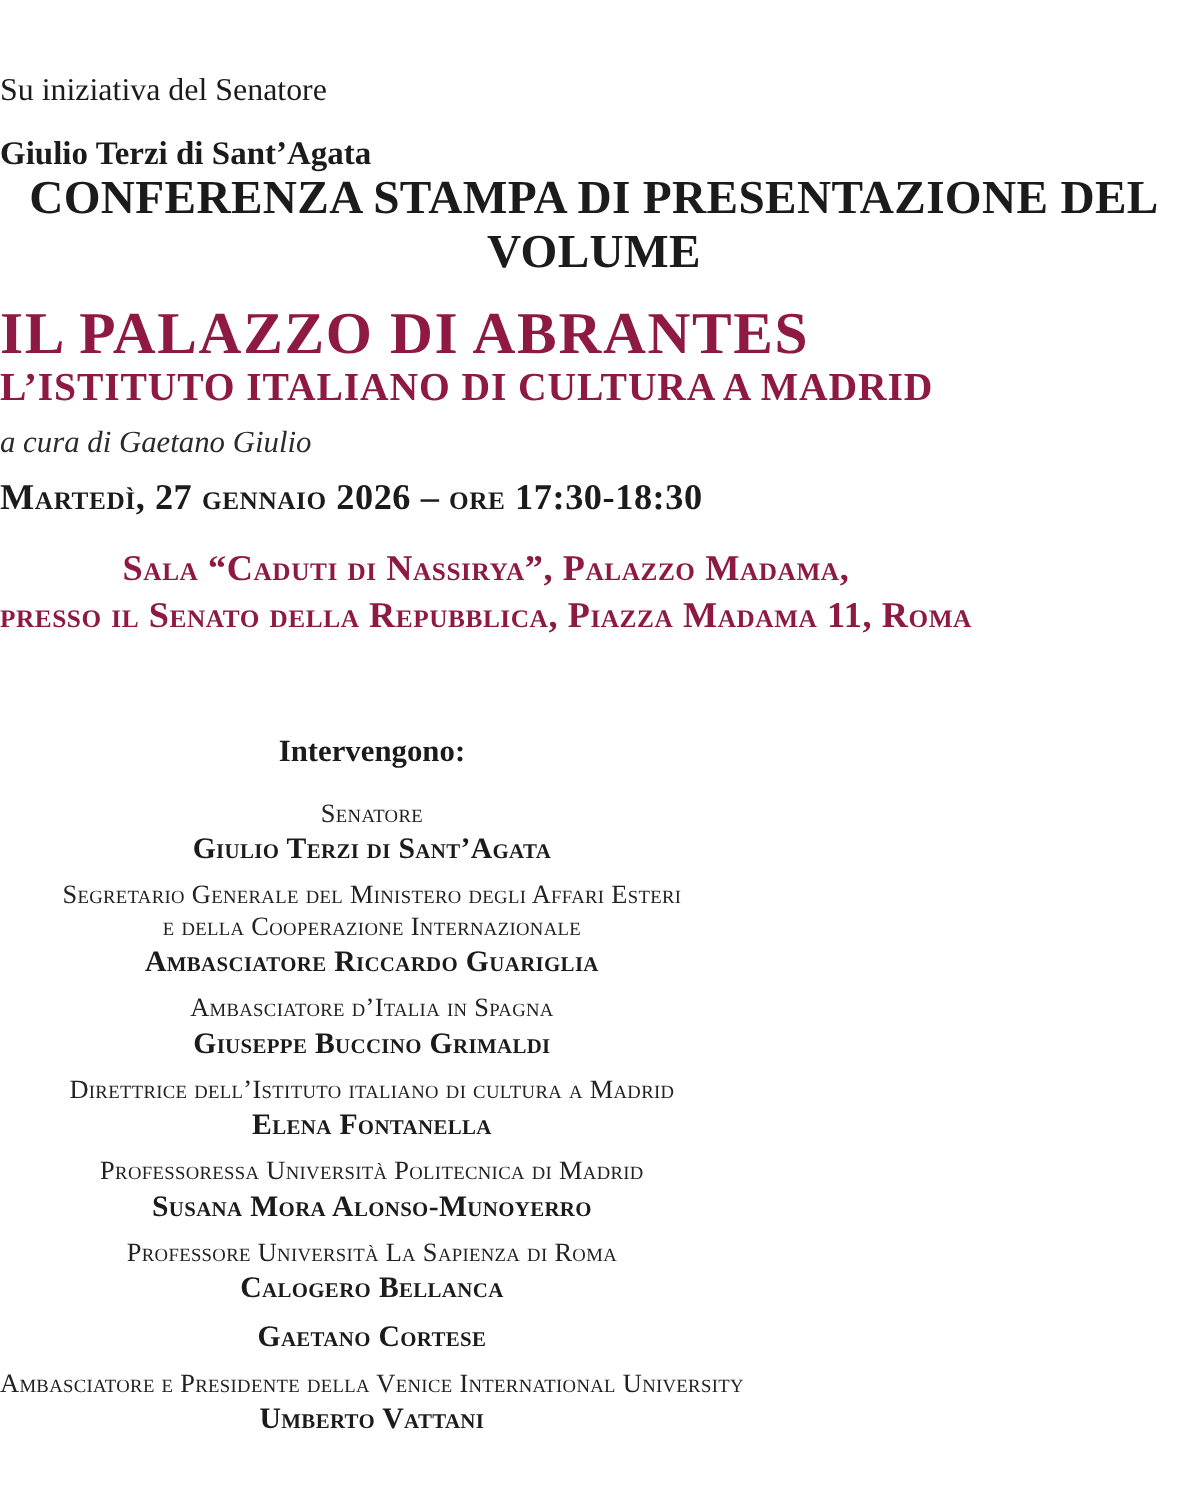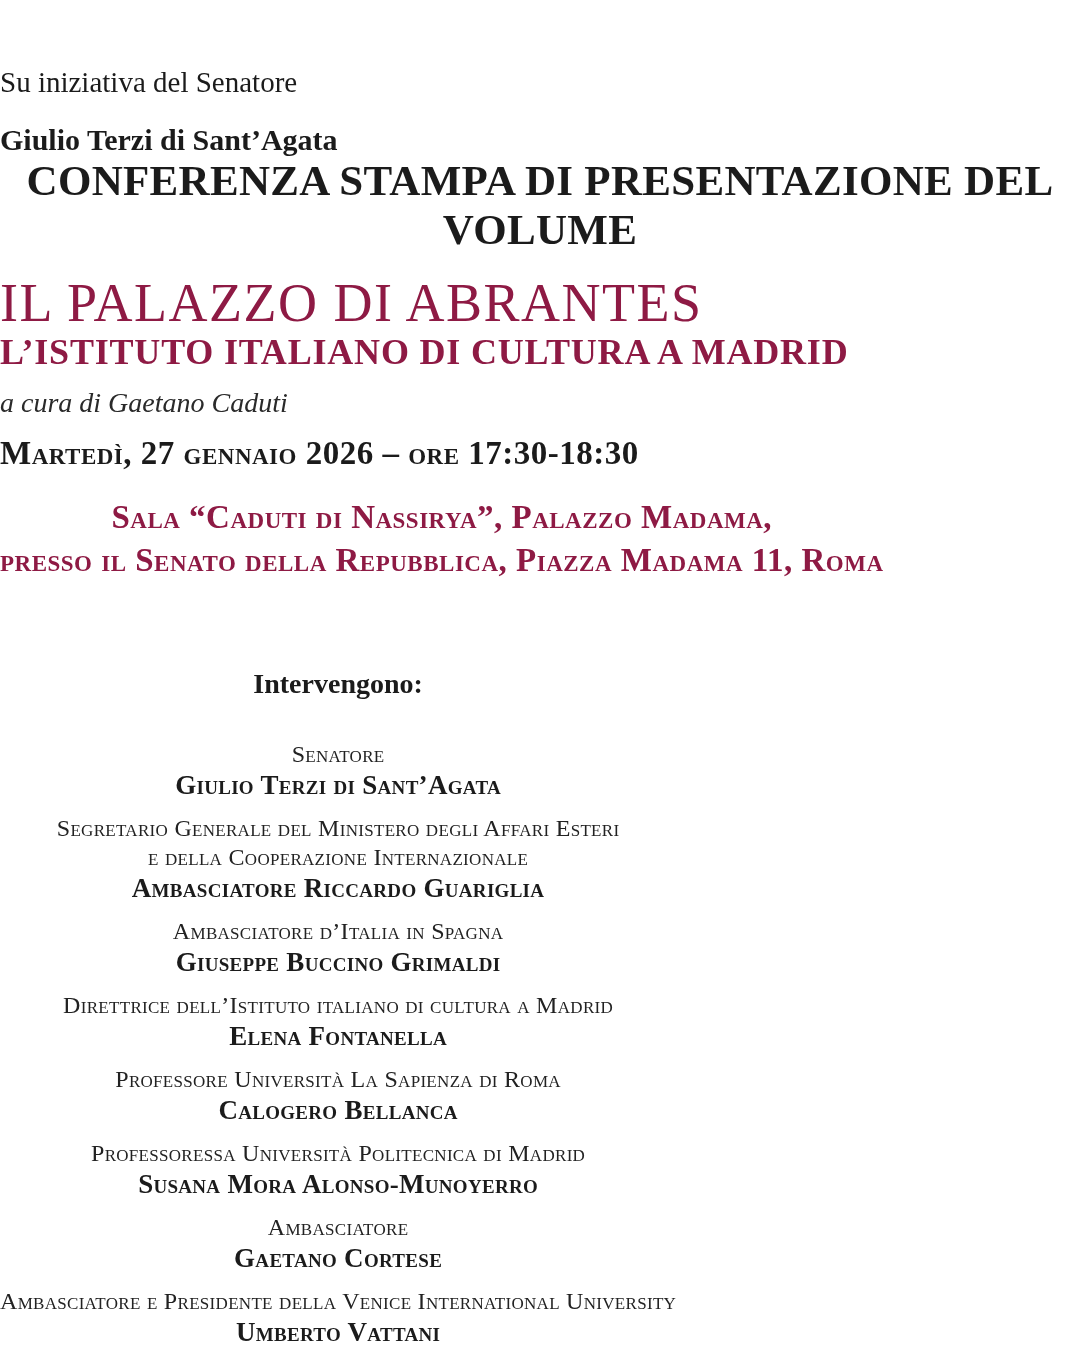--- a/index.html
+++ b/index.html
@@ -34,21 +34,21 @@
   }
   .event-type {
     font-size: 43px;
     font-weight: 700;
     line-height: 1.15;
     letter-spacing: 0.3px;
     margin-bottom: 20px;
   }
   .title-main {
     font-size: 54px;
-    font-weight: 400;
+    font-weight: 700;
     color: var(--accent);
     letter-spacing: 1.5px;
     line-height: 1.05;
   }
   .title-sub {
     font-size: 36px;
     font-weight: 700;
     color: var(--accent);
     letter-spacing: 0.8px;
     line-height: 1.15;
@@ -72,21 +72,21 @@
     font-weight: 700;
     font-variant: small-caps;
     letter-spacing: 0.5px;
     color: var(--accent);
     line-height: 1.3;
     margin-bottom: 86px;
   }
   .speakers-heading, .moderator-heading {
     font-size: 28px;
     font-weight: 700;
-    margin-bottom: 40px;
+    margin-bottom: 26px;
   }
   .speaker { margin-bottom: 11px; }
   .sp-title {
     font-size: 24px;
     font-weight: 400;
     font-variant: small-caps;
     color: #222222;
     line-height: 1.22;
     letter-spacing: 0.3px;
   }
@@ -106,21 +106,21 @@
 <main class="flyer">
 
   <p class="initiative">Su iniziativa del Senatore</p>
 
   <p class="senator-name">Giulio Terzi di Sant’Agata</p>
   <p class="event-type">CONFERENZA STAMPA DI PRESENTAZIONE DEL VOLUME</p>
 
   <h1 class="title-main">IL PALAZZO DI ABRANTES</h1>
   <h2 class="title-sub">L’ISTITUTO ITALIANO DI CULTURA A MADRID</h2>
 
-  <p class="curator">a cura di Gaetano Caduti</p>
+  <p class="curator">a cura di Gaetano Giulio</p>
 
   <p class="date-line">Martedì, 27 gennaio 2026 – ore 17:30-18:30</p>
 
   <div class="venue">
     <div>Sala “Caduti di Nassirya”, Palazzo Madama,</div>
     <div>presso il Senato della Repubblica, Piazza Madama 11, Roma</div>
   </div>
 
   <section>
     <h3 class="speakers-heading">Intervengono:</h3>
@@ -140,31 +140,30 @@
       <div class="sp-title">Ambasciatore d’Italia in Spagna</div>
       <div class="sp-name">Giuseppe Buccino Grimaldi</div>
     </div>
 
     <div class="speaker">
       <div class="sp-title">Direttrice dell’Istituto italiano di cultura a Madrid</div>
       <div class="sp-name">Elena Fontanella</div>
     </div>
 
     <div class="speaker">
+      <div class="sp-title">Professoressa Università Politecnica di Madrid</div>
+      <div class="sp-name">Susana Mora Alonso-Munoyerro</div>
+    </div>
+
+    <div class="speaker">
       <div class="sp-title">Professore Università La Sapienza di Roma</div>
       <div class="sp-name">Calogero Bellanca</div>
     </div>
 
     <div class="speaker">
-      <div class="sp-title">Professoressa Università Politecnica di Madrid</div>
-      <div class="sp-name">Susana Mora Alonso-Munoyerro</div>
-    </div>
-
-    <div class="speaker">
-      <div class="sp-title">Ambasciatore</div>
       <div class="sp-name">Gaetano Cortese</div>
     </div>
 
     <div class="speaker">
       <div class="sp-title">Ambasciatore e Presidente della Venice International University</div>
       <div class="sp-name">Umberto Vattani</div>
     </div>
   </section>
 
   <section class="moderator-block">

